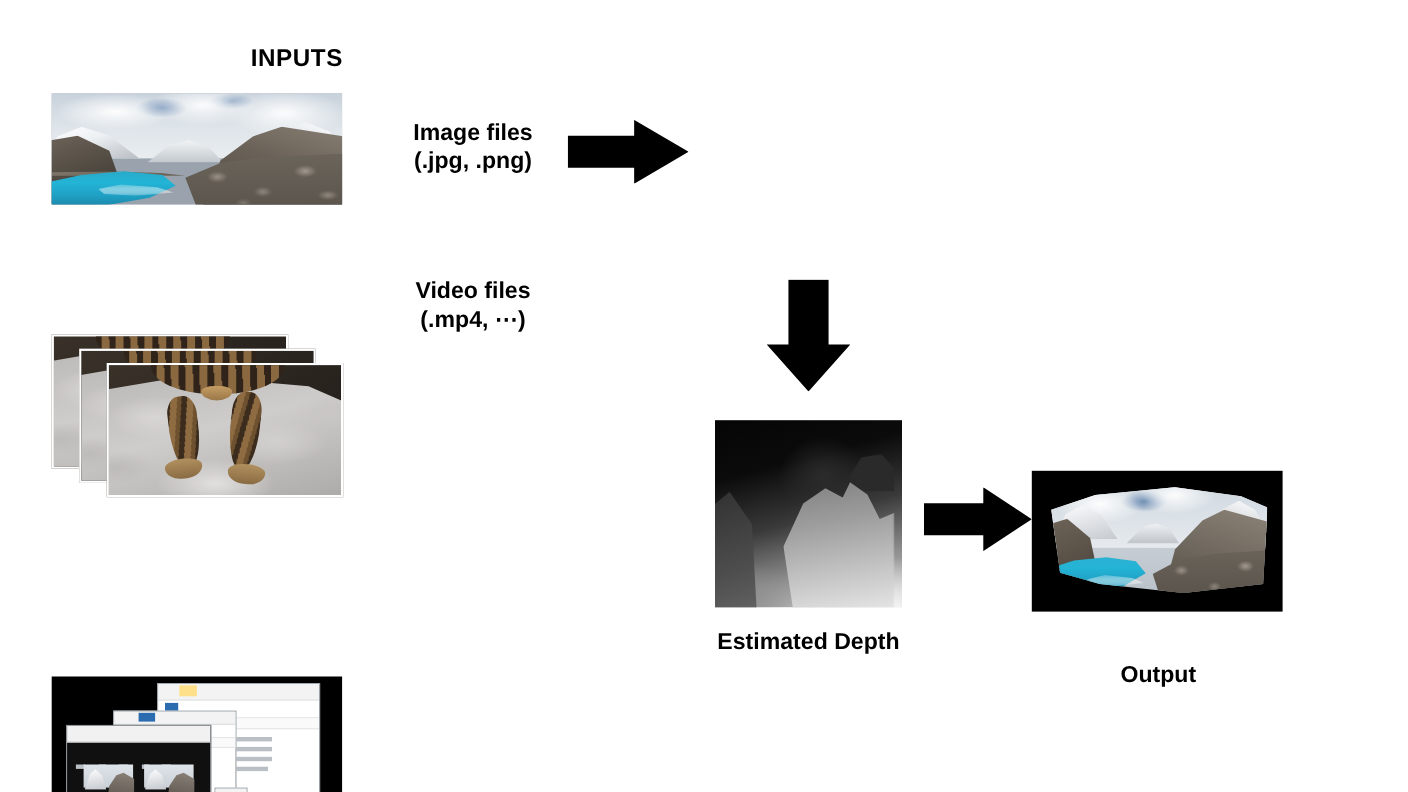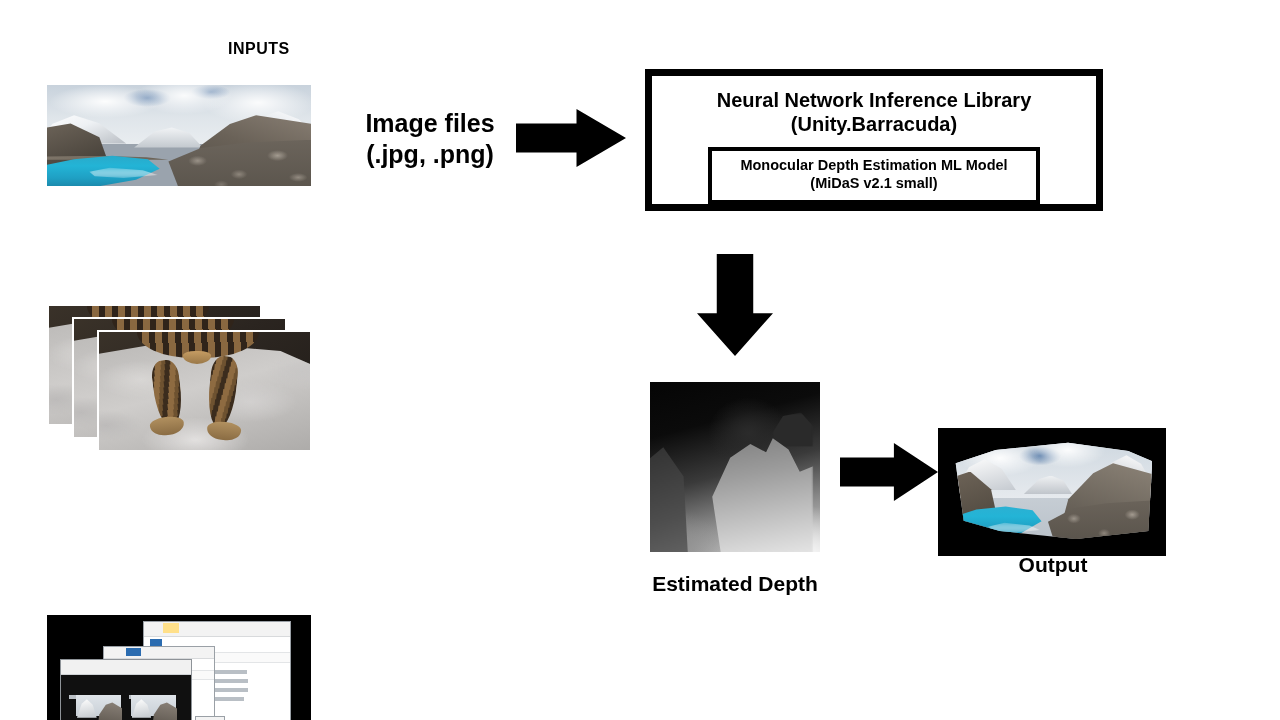--- a/index.html
+++ b/index.html
@@ -11,26 +11,26 @@
     position: relative;
     overflow: hidden;
     font-family: "Liberation Sans", sans-serif;
     color: #000000;
   }
   .stage { position: absolute; inset: 0; }
   .abs { position: absolute; }
 
   .heading-inputs {
     left: 228px; top: 40px;
-    font-size: 16px; font-weight: bold;
+    font-size: 22px; font-weight: bold;
     letter-spacing: 0.5px;
   }
 
   .label {
-    font-size: 25px; font-weight: bold;
+    font-size: 21px; font-weight: bold;
     line-height: 1.25;
     text-align: center;
   }
 
   
   .thumb { overflow: hidden; background:#000; }
 
   
   .photo-mountain { position: relative; background: #9aa3ad; }
   .pm-sky {
@@ -343,20 +343,21 @@
         <div class="cs-blanket"></div>
         <div class="cs-body"></div>
         <div class="cs-leg l1"></div>
         <div class="cs-leg l2"></div>
         <div class="cs-paw p1"></div>
         <div class="cs-paw p2"></div>
         <div class="cs-nose"></div>
       </div>
     </div>
   </div>
+  <div class="abs label" style="left:340px; top:252px; width:180px;">Video files<br>(.mp4, ⋯)</div>
 
   <div class="abs thumb sc" style="left:47px; top:366px; width:264px; height:141px;">
 
     <div class="sc-win" style="left:96px; top:6px; width:148px; height:112px;">
       <div class="sc-title">
         <div class="sc-accent"></div>
       </div>
       <div class="sc-ribbon">
         <div class="sc-accent2"></div>
       </div>
@@ -410,26 +411,20 @@
     </div>
 
     <div class="sc-win" style="left:148px; top:101px; width:30px; height:28px;">
       <div class="sc-title"></div>
     </div>
   </div>
 
 
   <div class="abs arrow-right a1"></div>
 
-  <div class="abs nn-box">
-    <div class="nn-title">Neural Network Inference Library<br>(Unity.Barracuda)</div>
-    <div class="inner-box">
-      <div class="inner-title">Monocular Depth Estimation ML Model<br>(MiDaS v2.1 small)</div>
-    </div>
-  </div>
 
   <div class="abs arrow-down"></div>
 
   <div class="abs depth">
     <div class="depth-leftslope"></div>
     <div class="depth-darkgap"></div>
     <div class="depth-peak"></div>
   </div>
   <div class="abs cap" style="left:634px; top:572px; width:202px; text-align:center;">Estimated Depth</div>
 
@@ -441,15 +436,15 @@
       <div class="om-peakL"></div>
       <div class="om-peakC"></div>
       <div class="om-peakR"></div>
       <div class="om-ridgeL"></div>
       <div class="om-ridgeR"></div>
       <div class="om-rocks"></div>
       <div class="om-lake"></div>
       <div class="om-lakehi"></div>
     </div>
   </div>
-  <div class="abs cap" style="left:955px; top:553px; width:196px; text-align:center;">Output</div>
+  <div class="abs cap" style="left:955px; top:602px; width:196px; text-align:center;">Output</div>
 
 </div>
 
 </body></html>

